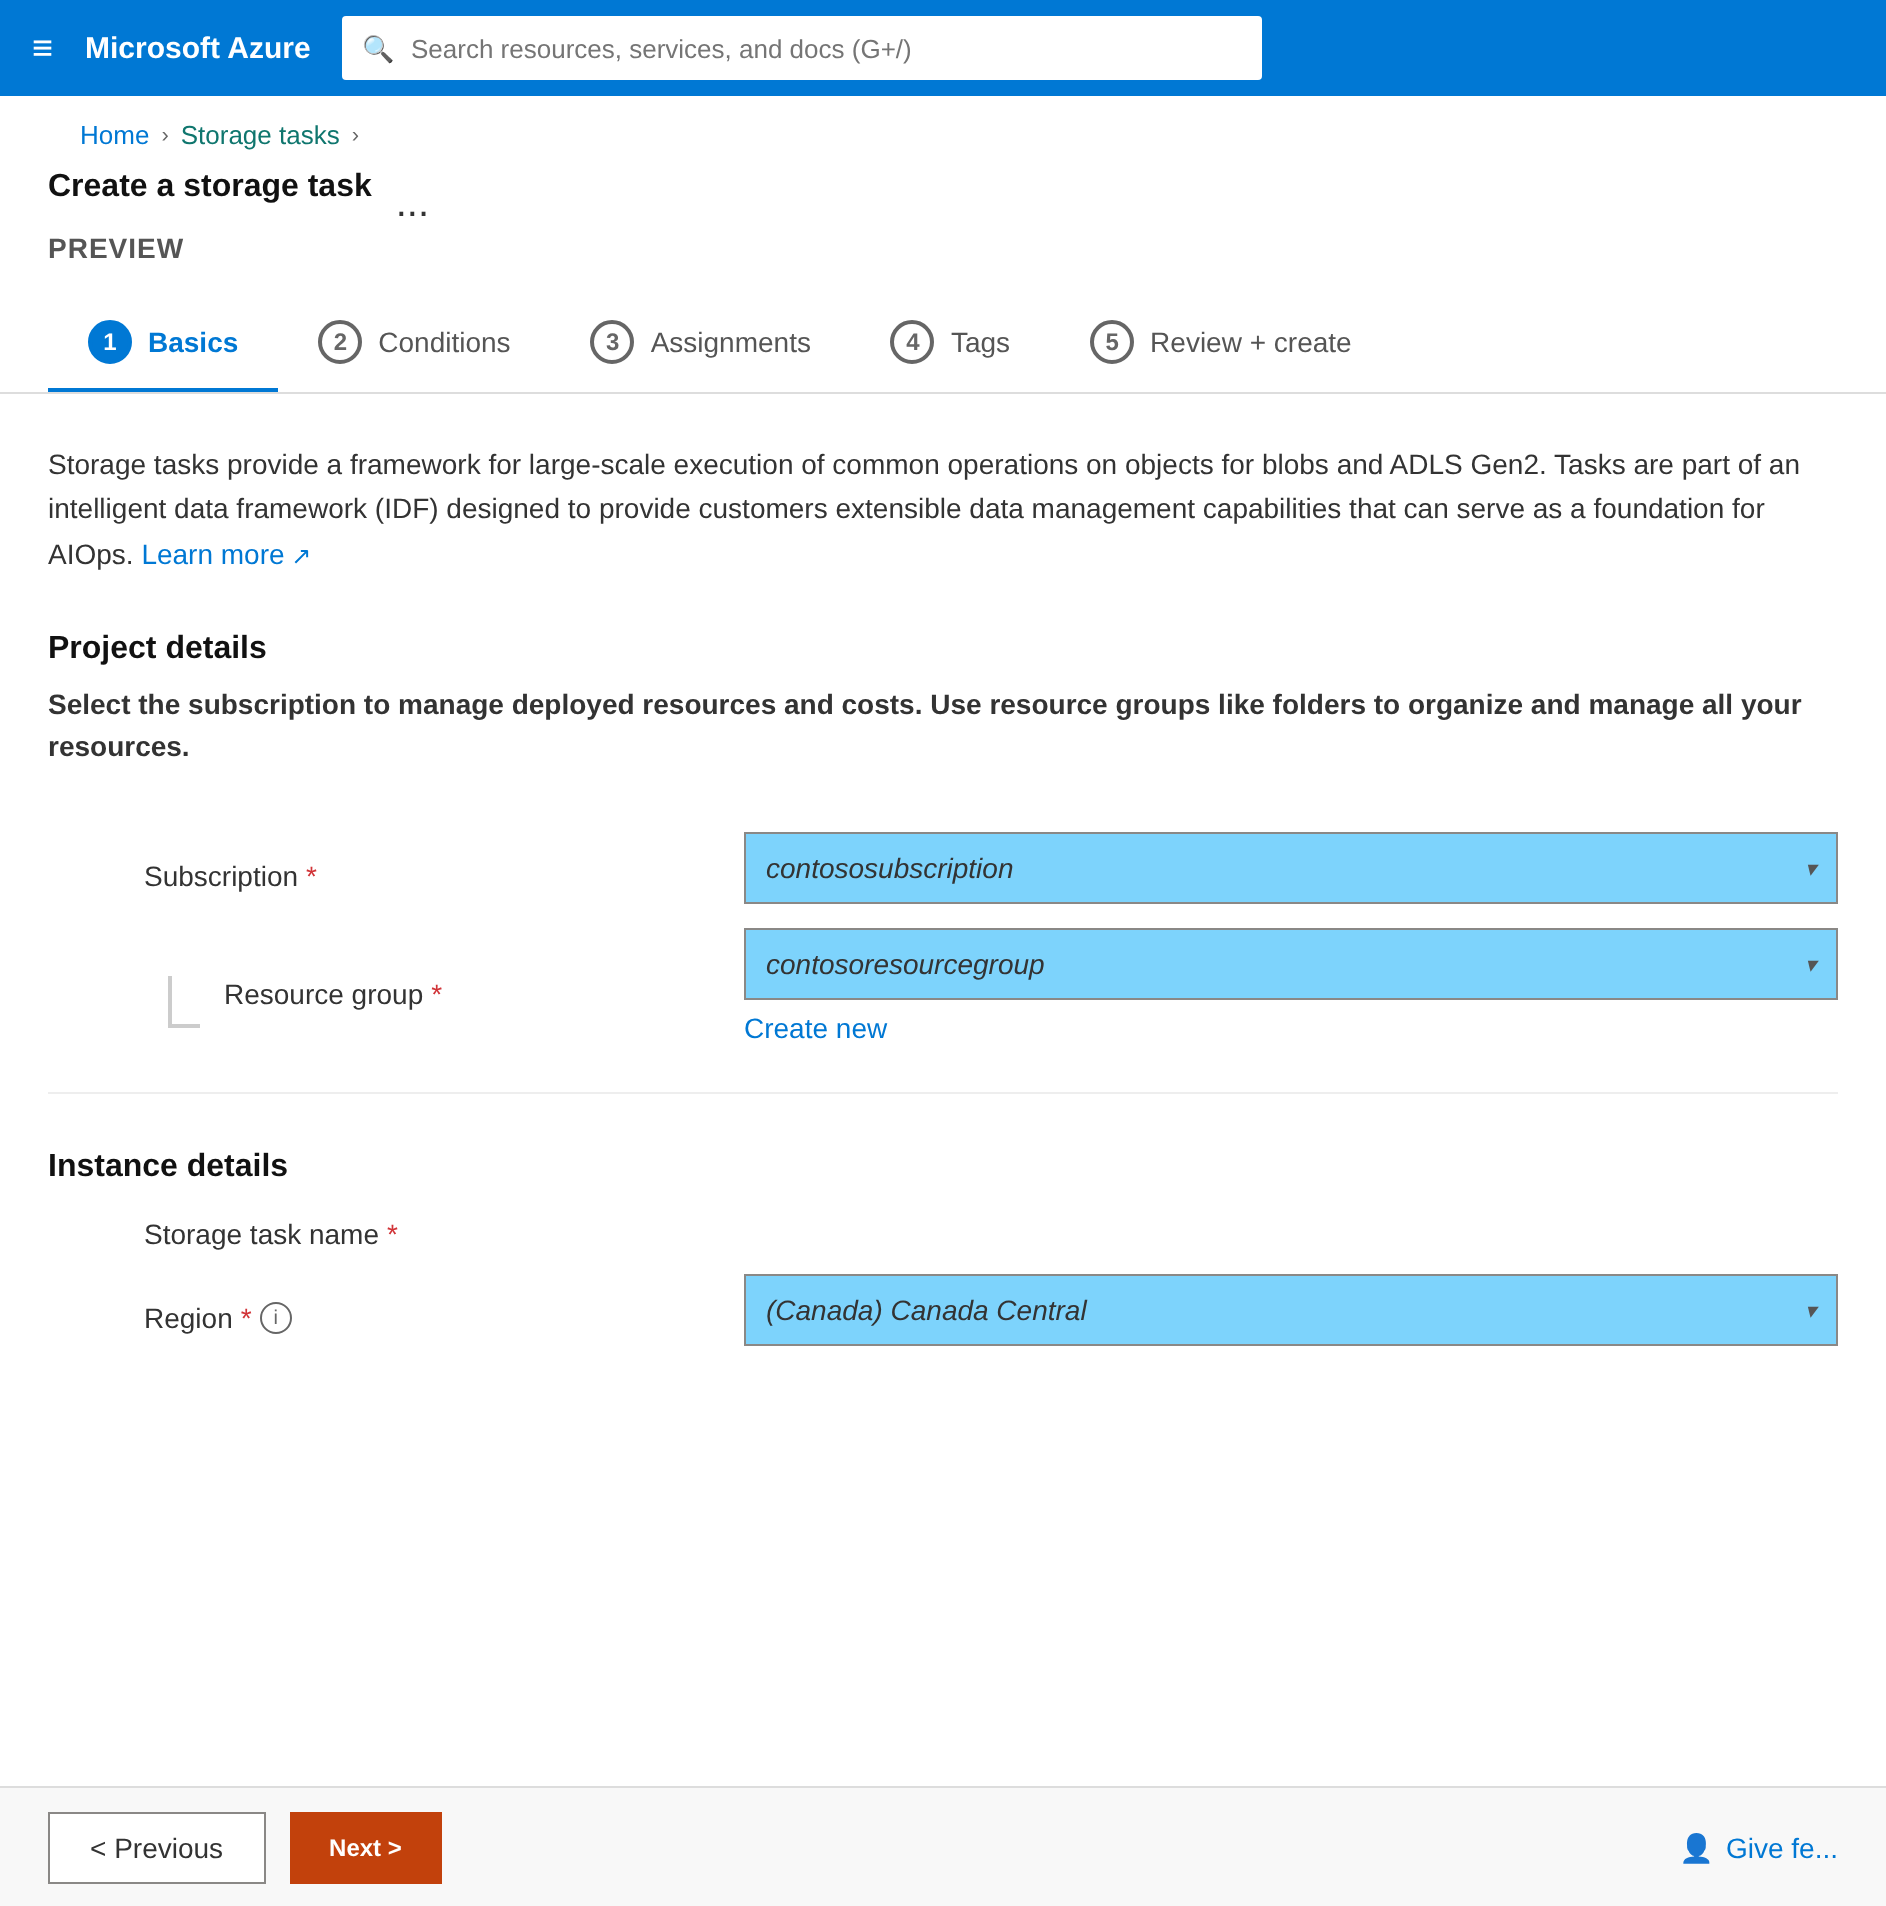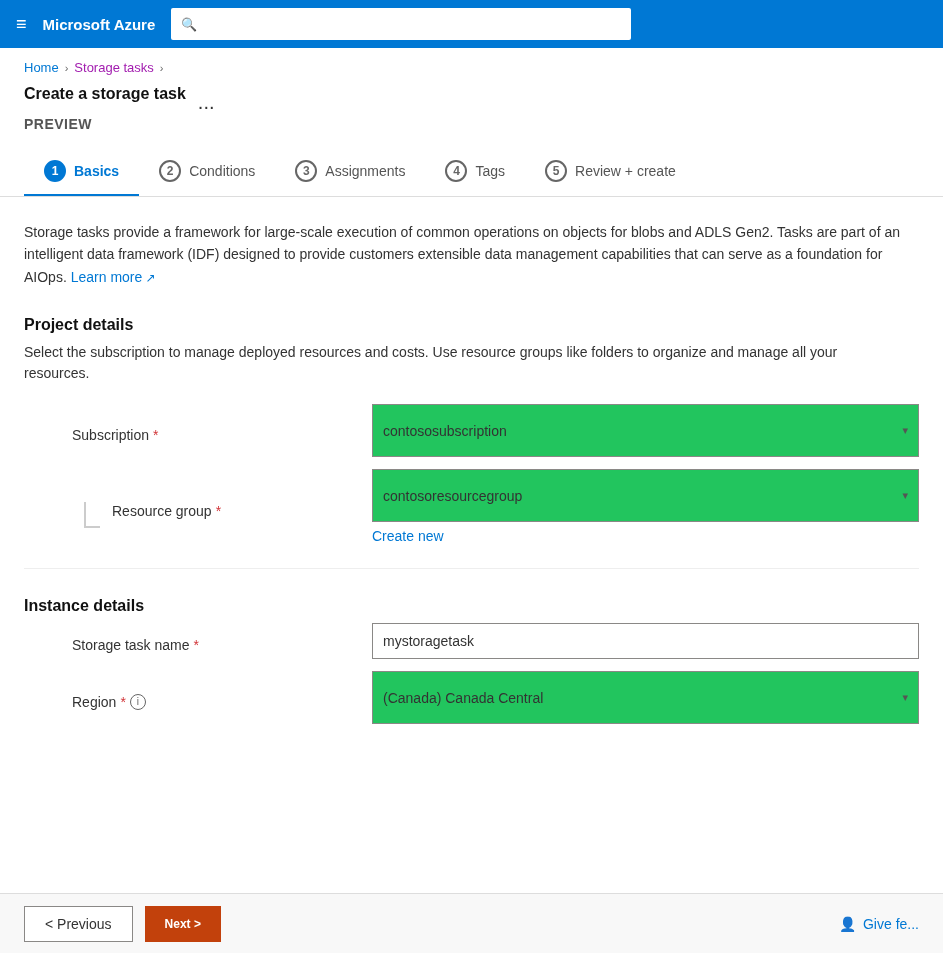--- a/index.html
+++ b/index.html
@@ -32,30 +32,30 @@
       border: none;
       outline: none;
       font-size: 13px;
       color: #333;
       width: 100%;
     }
     .top-nav .search-bar .search-icon-char { color: #666; font-size: 13px; }
 
     
     .breadcrumb {
-      padding: 12px 24px 6px;
+      padding: 12px 40px 6px;
       font-size: 13px;
       color: #0078d4;
       display: flex;
       align-items: center;
       gap: 6px;
     }
     .breadcrumb .crumb { color: #0078d4; cursor: pointer; text-decoration: none; }
     .breadcrumb .sep { color: #666; font-size: 11px; }
-    .breadcrumb .crumb.current { color: #a21caf; }
+    .breadcrumb .crumb.current { color: #0f766e; }
 
     
     .page-header {
       padding: 4px 24px 0;
       display: flex;
       align-items: flex-start;
       gap: 12px;
     }
     .page-header h1 { font-size: 16px; font-weight: 600; color: #111; }
     .page-header .ellipsis { font-size: 20px; color: #333; margin-top: 6px; cursor: pointer; }
@@ -125,21 +125,22 @@
       font-weight: 700;
       color: #111;
       margin-top: 28px;
       margin-bottom: 8px;
     }
     .section-desc {
       font-size: 14px;
       color: #333;
       line-height: 1.5;
       max-width: 880px;
-      margin-bottom: 20px;
+      margin-bottom: 32px;
+      font-weight: bold;
     }
 
     
     .form-row {
       display: flex;
       align-items: center;
       margin-bottom: 12px;
       gap: 0;
       margin-left: 48px;
     }
@@ -164,31 +165,32 @@
       font-size: 10px;
       color: #666;
       cursor: pointer;
     }
 
     .form-field { flex: 1; }
 
     .dropdown-select {
       width: 100%;
       max-width: 580px;
-      height: 53px;
+      height: 36px;
       border: 1px solid #8a8886;
-      background: #22c55e;
+      background: #7dd3fc;
       padding: 0 10px;
       font-size: 14px;
       color: #333;
       display: flex;
       align-items: center;
       justify-content: space-between;
       cursor: pointer;
       position: relative;
+      font-style: italic;
     }
     .dropdown-select .chevron { font-size: 11px; color: #555; }
 
     .text-input {
       width: 100%;
       max-width: 580px;
       height: 36px;
       border: 1px solid #8a8886;
       padding: 0 10px;
       font-size: 14px;
@@ -269,20 +271,21 @@
     body { padding-bottom: 70px; }
   </style>
 </head>
 <body>
 
 <div class="top-nav">
   <span class="hamburger">≡</span>
   <span class="brand">Microsoft Azure</span>
   <div class="search-bar">
     <span class="search-icon-char">🔍</span>
+    <input type="text" placeholder="Search resources, services, and docs (G+/)" style="">
   </div>
 </div>
 
 <div class="breadcrumb">
   <a class="crumb">Home</a>
   <span class="sep">›</span>
   <a class="crumb current">Storage tasks</a>
   <span class="sep">›</span>
 </div>
 
@@ -357,23 +360,20 @@
 
   <hr class="divider">
 
   <div class="section-title">Instance details</div>
 
   <div class="form-row">
     <div class="form-label">
       <span>Storage task name</span>
       <span class="required-star">*</span>
     </div>
-    <div class="form-field">
-      <input class="text-input" type="text" value="mystoragetask" style="">
-    </div>
   </div>
 
   <div class="form-row">
     <div class="form-label">
       <span>Region</span>
       <span class="required-star">*</span>
       <span class="info-icon">i</span>
     </div>
     <div class="form-field">
       <div class="dropdown-select">

